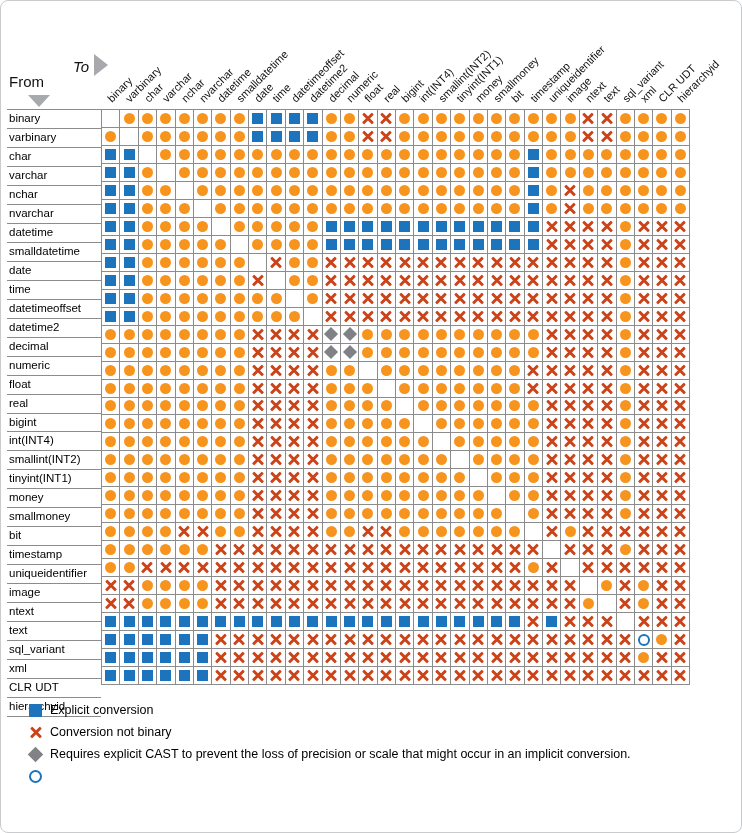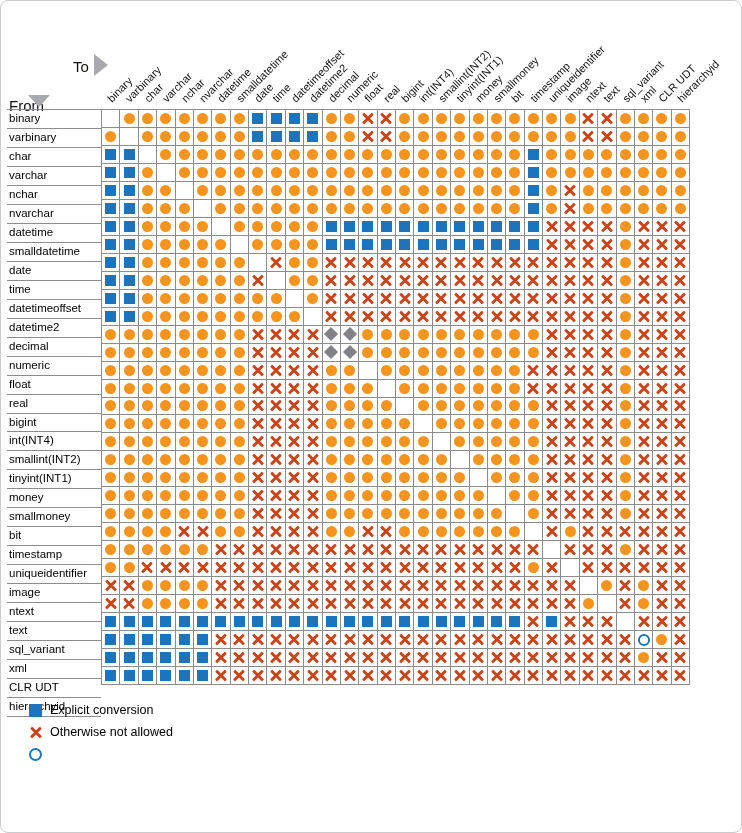--- a/index.html
+++ b/index.html
@@ -1,23 +1,23 @@
 <!DOCTYPE html>
 <html style="--blue: #1C75BC; --orange: #F7941E; --red: #CB4318; --gray: #808285;"><head>
 <meta charset="utf-8">
 <style>
   html,body{margin:0;padding:0;background:#fff;}
   body{font-family:"Liberation Sans","DejaVu Sans",sans-serif;color:#000;}
   #stage{position:relative;width:740px;height:831px;background:#fff;border:1px solid #c9cbcd;border-radius:8px;overflow:hidden;}
 
   
-  .to-label{position:absolute;left:72px;top:57px;font-size:15px;color:#111;}
+  .to-label{position:absolute;left:72px;top:57px;font-size:15px;color:#111;font-style:italic;}
   .to-arrow{position:absolute;left:93px;top:53px;width:0;height:0;
     border-left:14px solid #a7a9ac;border-top:11px solid transparent;border-bottom:11px solid transparent;}
-  .from-label{position:absolute;left:8px;top:72px;font-size:15px;color:#111;margin-top:24px;}
+  .from-label{position:absolute;left:8px;top:72px;font-size:15px;color:#111;}
   .from-arrow{position:absolute;left:27px;top:94px;width:0;height:0;
     border-top:12px solid #a7a9ac;border-left:11px solid transparent;border-right:11px solid transparent;}
 
   
   .col-header{position:absolute;height:14px;line-height:14px;font-size:11px;white-space:nowrap;
     transform:rotate(-45deg);transform-origin:0 100%;color:#111;}
 
   
   #row-labels{position:absolute;left:6px;top:108px;width:94px;border-top:1px solid #8c8c8c;}
   .row-label{height:17.97px;line-height:17.97px;font-size:11.5px;border-bottom:1px solid #8c8c8c;
@@ -3156,21 +3156,29 @@
         </span>
         <div class="legend-text">
           <div>Explicit conversion</div>
         </div>
       </div>
       <div class="legend-item">
         <span class="legend-icon">
           <span class="m-X"></span>
         </span>
         <div class="legend-text">
-          <div>Otherwise not allowed</div>
+          <div>Conversion not binary</div>
+        </div>
+      </div>
+      <div class="legend-item">
+        <span class="legend-icon">
+          <span class="m-D"></span>
+        </span>
+        <div class="legend-text">
+          <div>Requires explicit CAST to prevent the loss of precision or scale that might occur in an implicit conversion.</div>
         </div>
       </div>
       <div class="legend-item">
         <span class="legend-icon">
           <span class="m-O"></span>
         </span>
       </div>
     </div>
 </div>
 

